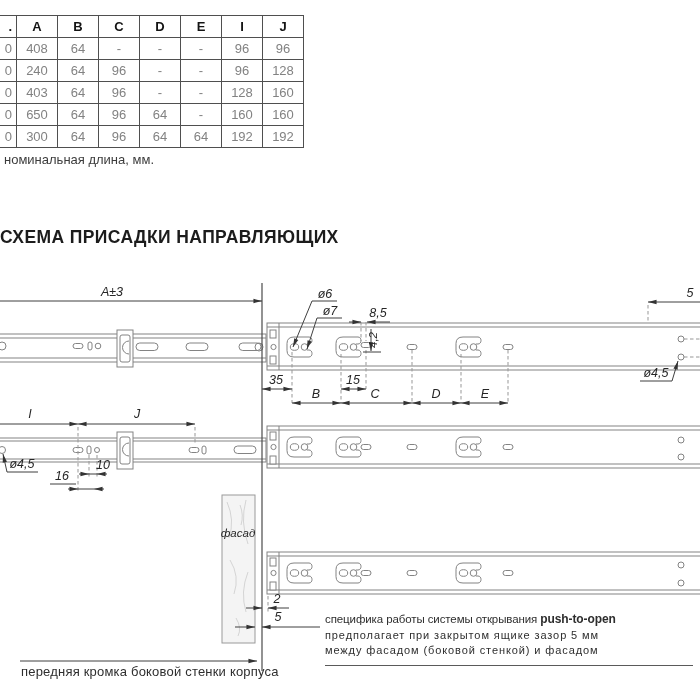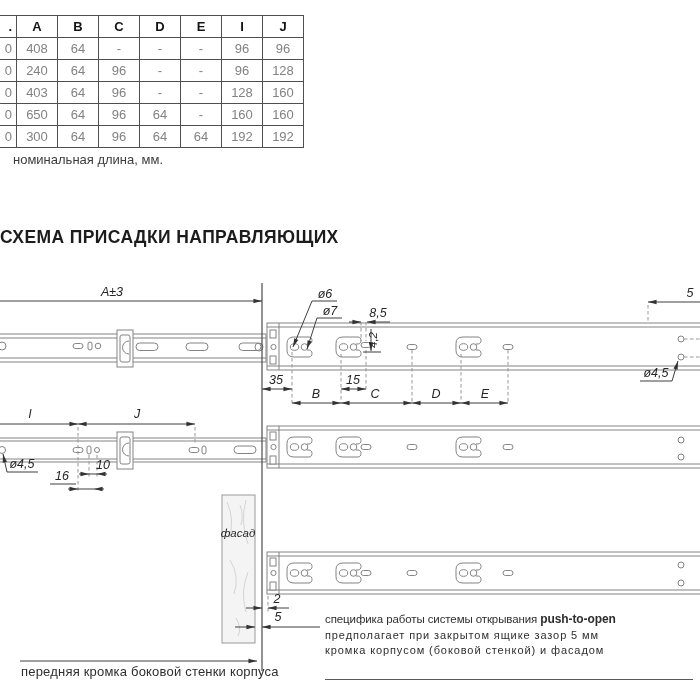--- a/index.html
+++ b/index.html
@@ -5,38 +5,38 @@
   html,body{margin:0;padding:0;background:#fff;}
   .stage{position:relative;width:700px;height:700px;overflow:hidden;background:#fff;
          font-family:"Liberation Sans", sans-serif;}
   
   .table-wrap{position:absolute;left:-30px;top:15px;}
   table{border-collapse:collapse;}
   th,td{border:1px solid #4f4f4f;text-align:center;padding:0;}
   th{width:40px;height:21px;font-size:13px;font-weight:bold;color:#141414;}
   td{width:40px;height:21px;font-size:13px;color:#828282;}
   th.c0,td.c0{width:41px;text-align:right;padding-right:4px;}
-  .footnote{position:absolute;left:13px;top:152px;font-size:13px;color:#3c3c3c;}
+  .footnote{position:absolute;left:4px;top:152px;font-size:13px;color:#3c3c3c;}
   
   .title{position:absolute;left:0;right:0;top:227px;
          font-size:17.5px;font-weight:bold;letter-spacing:.4px;color:#1c1c1c;}
   
   svg{position:absolute;left:0;top:0;}
   .rail{stroke:#838383;fill:none;stroke-width:1;}
   .dim{stroke:#3f3f3f;fill:none;stroke-width:1;}
   .dash{stroke:#979797;fill:none;stroke-width:1;stroke-dasharray:3.5 2.5;}
   .wall{stroke:#4a4a4a;stroke-width:1.2;}
   .lbl{font-family:"Liberation Sans",sans-serif;font-style:italic;font-size:12.5px;
        fill:#262626;text-anchor:middle;}
   .lbls{font-size:11.5px;}
   .grain{stroke:#cccccc;fill:none;stroke-width:0.8;}
   
   .edge-note{position:absolute;left:21px;top:644px;font-size:13px;color:#2e2e2e;letter-spacing:.2px;margin-top:20px;}
   .note{position:absolute;left:325px;top:612px;width:368px;line-height:15.6px;color:#2e2e2e;
-        border-bottom:1px solid #5a5a5a;padding-bottom:20px;}
+        border-bottom:1px solid #5a5a5a;padding-bottom:6px;}
   .note .l1{font-size:11.5px;letter-spacing:-0.1px;}
   .note .l1 b{font-size:12px;}
   .note .l2{font-size:11px;letter-spacing:.9px;}
 </style>
 </head>
 <body>
 
 <div class="stage">
 
   <div class="table-wrap">
@@ -304,16 +304,16 @@
     <text class="lbl" x="22" y="468">ø4,5</text>
     <text class="lbl" x="277" y="603">2</text>
     <text class="lbl" x="278" y="621">5</text>
   </svg>
 
   <div class="edge-note">передняя кромка боковой стенки корпуса</div>
 
   <div class="note">
     <div class="l1"><span>специфика работы системы открывания </span><b>push-to-open</b></div>
     <div class="l2">предполагает при закрытом ящике зазор 5 мм</div>
-    <div class="l2">кромка корпусом (боковой стенкой) и фасадом</div>
+    <div class="l2">между фасадом (боковой стенкой) и фасадом</div>
   </div>
 
 </div>
 
 </body></html>

